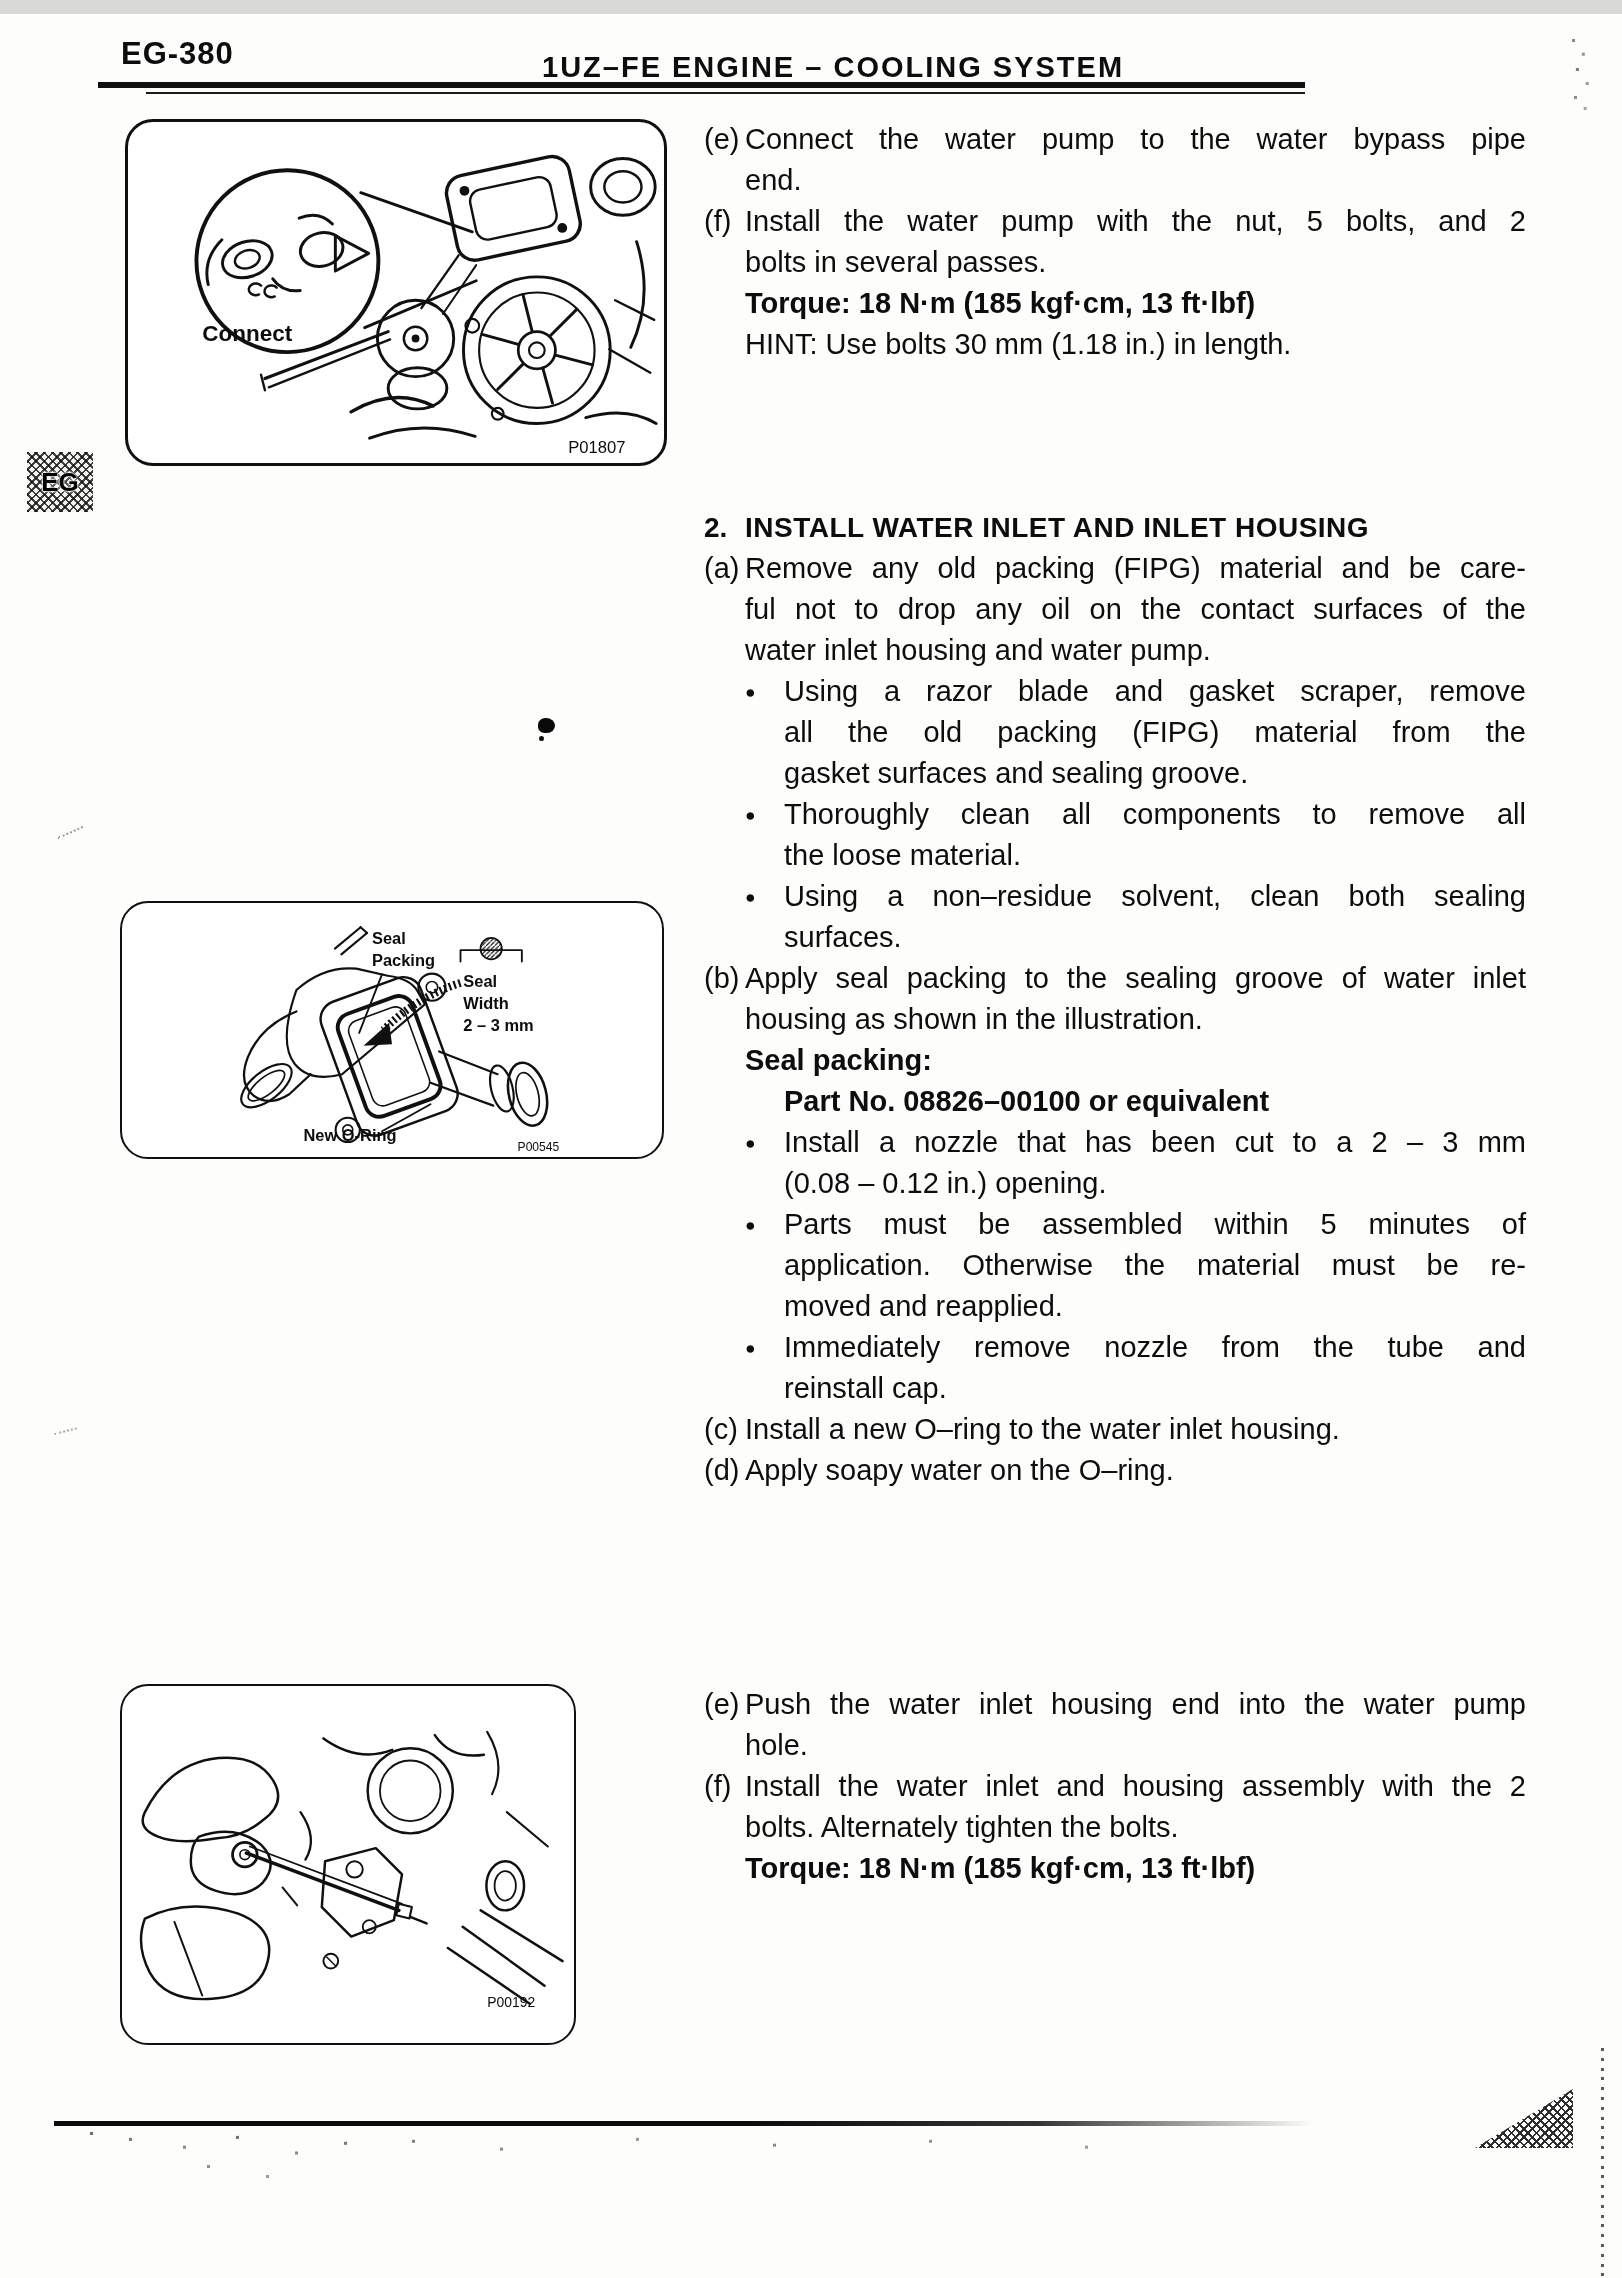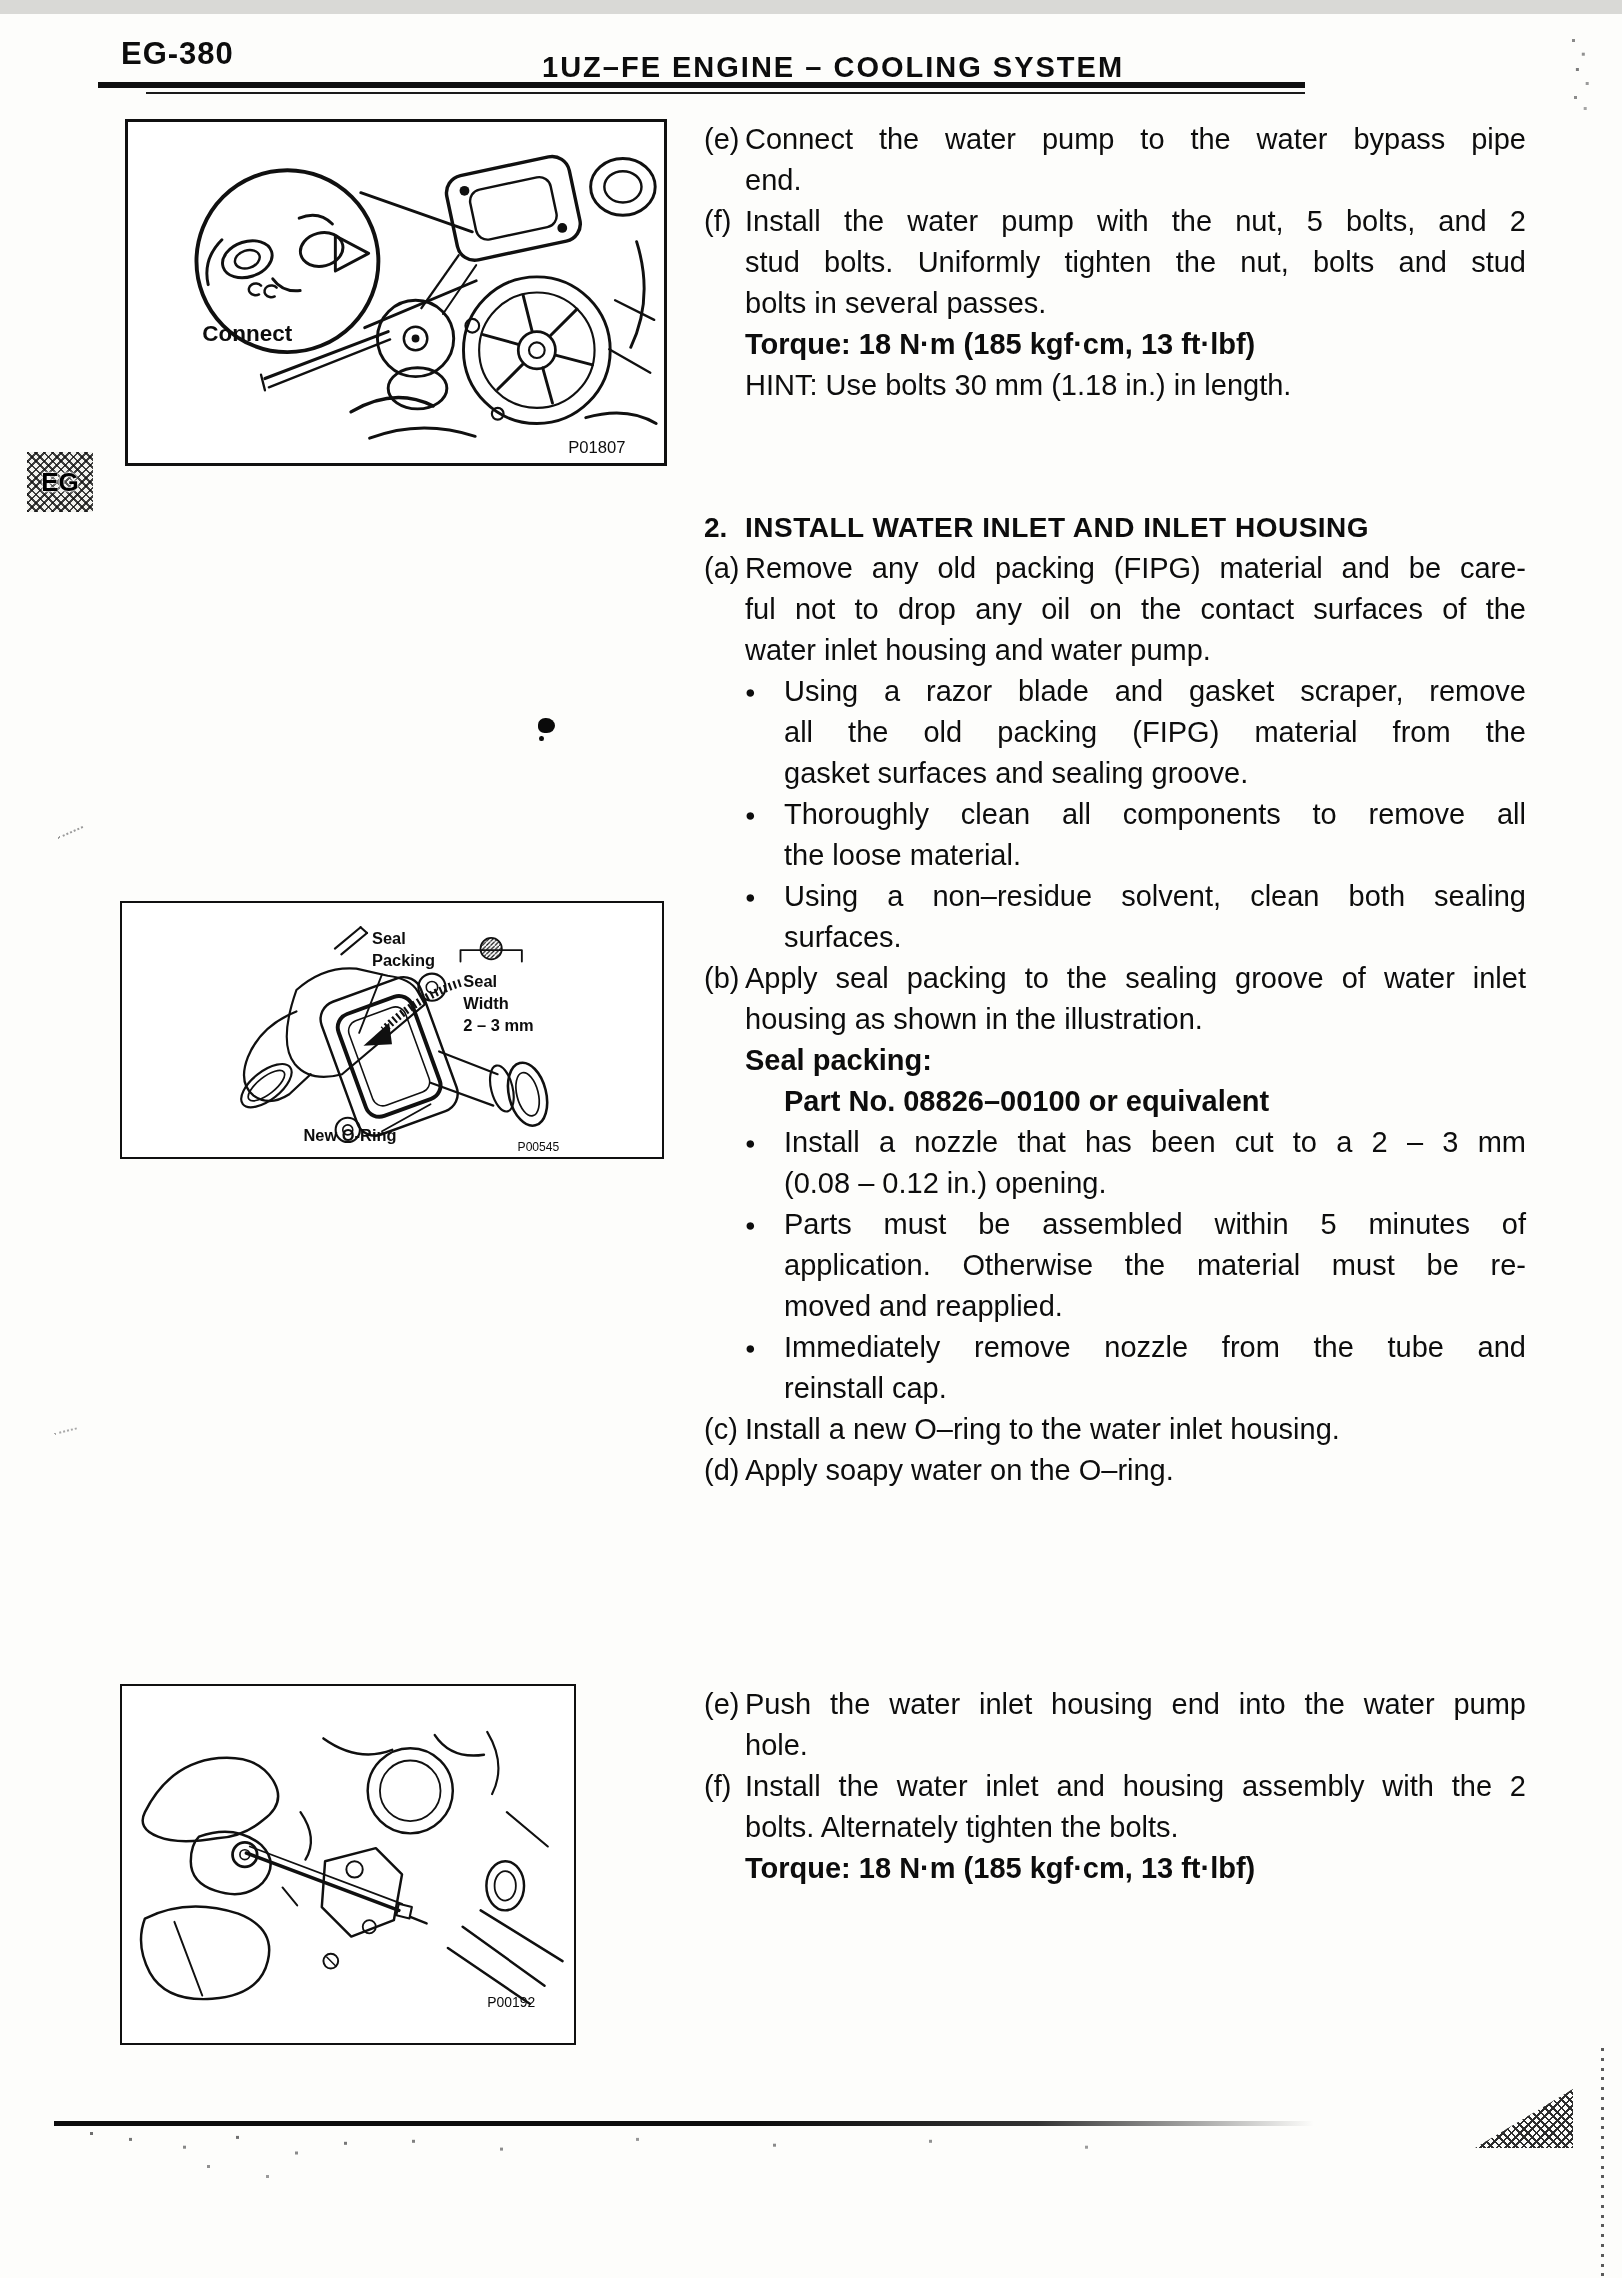--- a/index.html
+++ b/index.html
@@ -24,21 +24,21 @@
       repeating-linear-gradient(45deg, rgba(18,18,18,.8) 0 2px, transparent 2px 5.9px),
       repeating-linear-gradient(135deg, rgba(18,18,18,.8) 0 2px, transparent 2px 5.9px),
       #f2f2ee;
     display:flex; align-items:center; justify-content:center;
     font-size:26px; font-weight:700; color:#000;
     text-shadow:0 0 2px #fff, 0 0 2px #fff, 0 0 3.9px #fff;
     text-align:right;
   }
 
   
-  .figure { position:absolute; background:#fff; }
+  .figure { position:absolute; background:#fff;border-radius:28px; }
   .fig1 { left:125px; top:105px;  width:542px; height:347px; border:3.9px solid #101010; }
   .fig2 { left:120px; top:887px;  width:544px; height:258px; border:2.9px solid #101010; }
   .fig3 { left:120px; top:1670px; width:456px; height:361px; border:2.9px solid #101010; }
   .figure svg { display:block; width:100%; height:100%; }
   svg text { font-family:"Liberation Sans", sans-serif; fill:#0d0d0d; }
   .fig-label { font-size:23px; font-weight:700; }
   .fig-code  { font-size:17px; }
 
   
   .col { position:absolute; left:704px; width:822px; }
@@ -240,21 +240,20 @@
       <span class="step-label">(e)</span>
       <div class="step-body">
           <div class="jline">Connect the water pump to the water bypass pipe</div>
           <div class="jline end">end.</div>
         </div>
     </div>
     <div class="step">
       <span class="step-label">(f)</span>
       <div class="step-body">
           <div class="jline">Install the water pump with the nut, 5 bolts, and 2</div>
-          <div class="jline">stud bolts. Uniformly tighten the nut, bolts and stud</div>
           <div class="jline end">bolts in several passes.</div>
         </div>
     </div>
     <div class="sub-line bold">Torque: 18 N·m (185 kgf·cm, 13 ft·lbf)</div>
     <div class="sub-line">HINT: Use bolts 30 mm (1.18 in.) in length.</div>
   </div>
 
   <div class="col col-sec2">
     <div class="sec-head">
       <span class="sec-num">2.</span>

